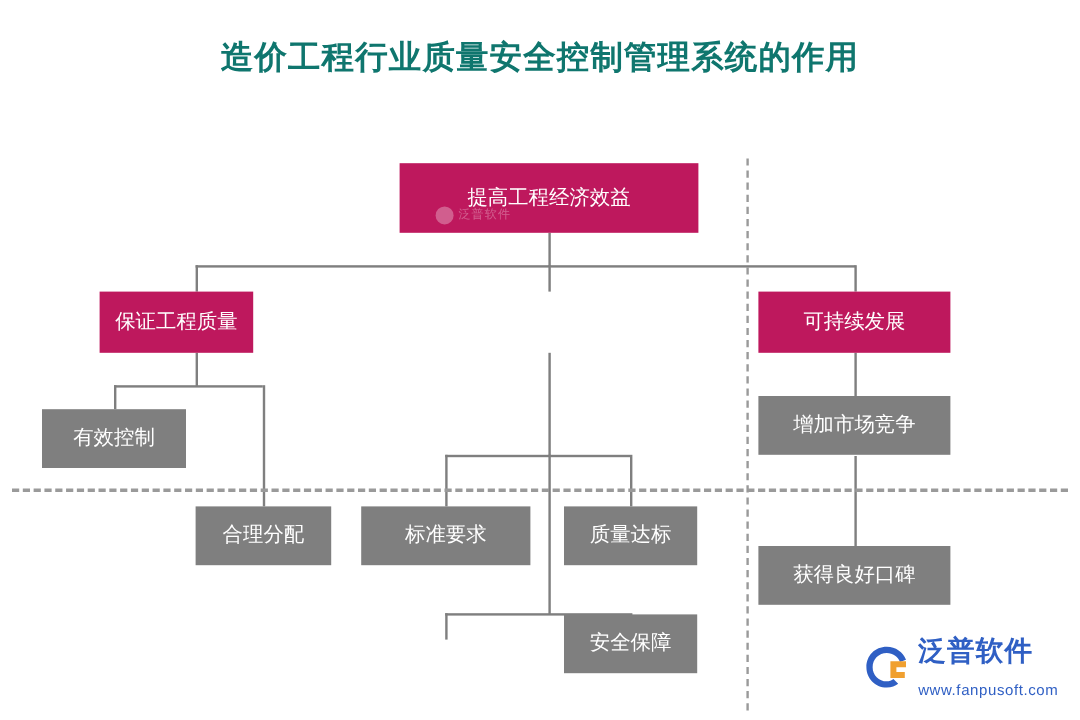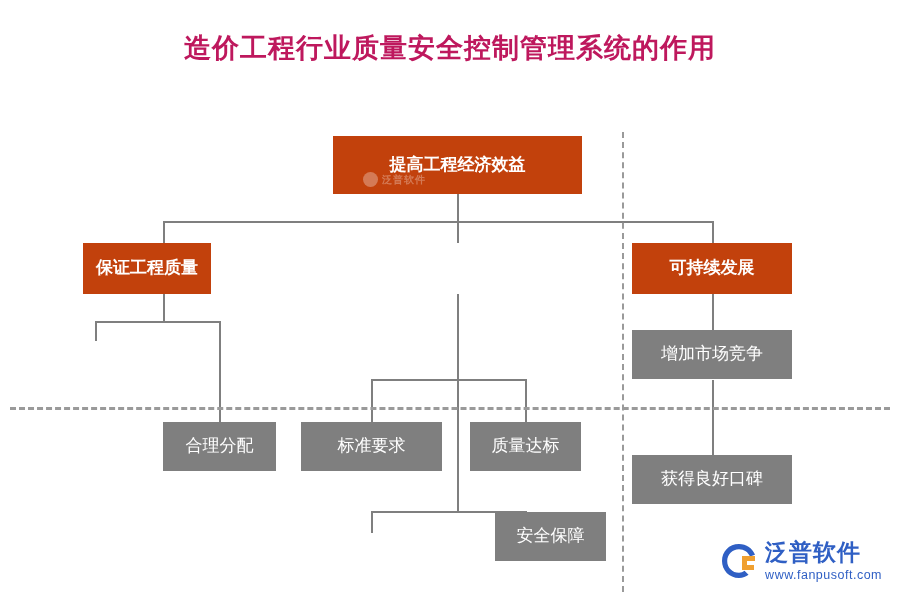--- a/index.html
+++ b/index.html
@@ -9,38 +9,38 @@
     font-family:"Liberation Sans","DejaVu Sans",sans-serif;
     position:relative;
     overflow:hidden;
   }
   #canvas{position:absolute;left:0;top:0;width:900px;height:600px;}
 
   .title{
     position:absolute;
     left:0;top:30px;width:900px;
     text-align:center;
-    color:#be185d;
+    color:#0f766e;
     font-size:27px;
     font-weight:bold;
     letter-spacing:1px;
   }
 
   .node{
     position:absolute;
     display:flex;
     align-items:center;
     justify-content:center;
     color:#ffffff;
     font-size:17px;
     box-sizing:border-box;
     text-align:center;
     line-height:1.2;
   }
-  .node.blue{background:#c2410c;font-weight:bold;}
+  .node.blue{background:#be185d;}
   .node.gray{background:#7f7f7f;}
 
   .line{position:absolute;background:#7f7f7f;}
   .hline{height:1.5px;}
   .vline{width:1.5px;}
 
   .dashdiv-v{
     position:absolute;
     border-left:2px dashed #9a9a9a;
     width:0;
@@ -77,21 +77,21 @@
     margin-right:7px;
     position:relative;
   }
   .logo .logo-text{
     display:flex;flex-direction:column;justify-content:center;
   }
   .logo .logo-name{
     color:#2f5fc4;font-size:23px;font-weight:bold;letter-spacing:1px;line-height:1.05;
   }
   .logo .logo-url{
-    color:#2f5fc4;font-size:12.5px;letter-spacing:.5px;margin-top:4px;
+    color:#2f5fc4;font-size:12.5px;letter-spacing:.5px;margin-top:14px;
   }
 </style>
 </head>
 <body>
 
 <div id="canvas">
 
   <div class="title">造价工程行业质量安全控制管理系统的作用</div>
 
   <div class="line vline" style="left:457px;top:194px;height:28px;"></div>
@@ -131,30 +131,33 @@
     </span>
   </div>
 
   <div class="node blue" style="left:83px;top:243px;width:128px;height:51px;">
     <span>保证工程质量</span>
   </div>
   <div class="node blue" style="left:632px;top:243px;width:160px;height:51px;">
     <span>可持续发展</span>
   </div>
 
+  <div class="node gray" style="left:35px;top:341px;width:120px;height:49px;">
+    <span>有效控制</span>
+  </div>
   <div class="node gray" style="left:163px;top:422px;width:113px;height:49px;">
     <span>合理分配</span>
   </div>
   <div class="node gray" style="left:301px;top:422px;width:141px;height:49px;">
     <span>标准要求</span>
   </div>
   <div class="node gray" style="left:470px;top:422px;width:111px;height:49px;">
     <span>质量达标</span>
   </div>
-  <div class="node gray" style="left:470px;top:512px;width:111px;height:49px;margin-left:25px;">
+  <div class="node gray" style="left:470px;top:512px;width:111px;height:49px;">
     <span>安全保障</span>
   </div>
   <div class="node gray" style="left:632px;top:330px;width:160px;height:49px;">
     <span>增加市场竞争</span>
   </div>
   <div class="node gray" style="left:632px;top:455px;width:160px;height:49px;">
     <span>获得良好口碑</span>
   </div>
 
   <div class="logo">

